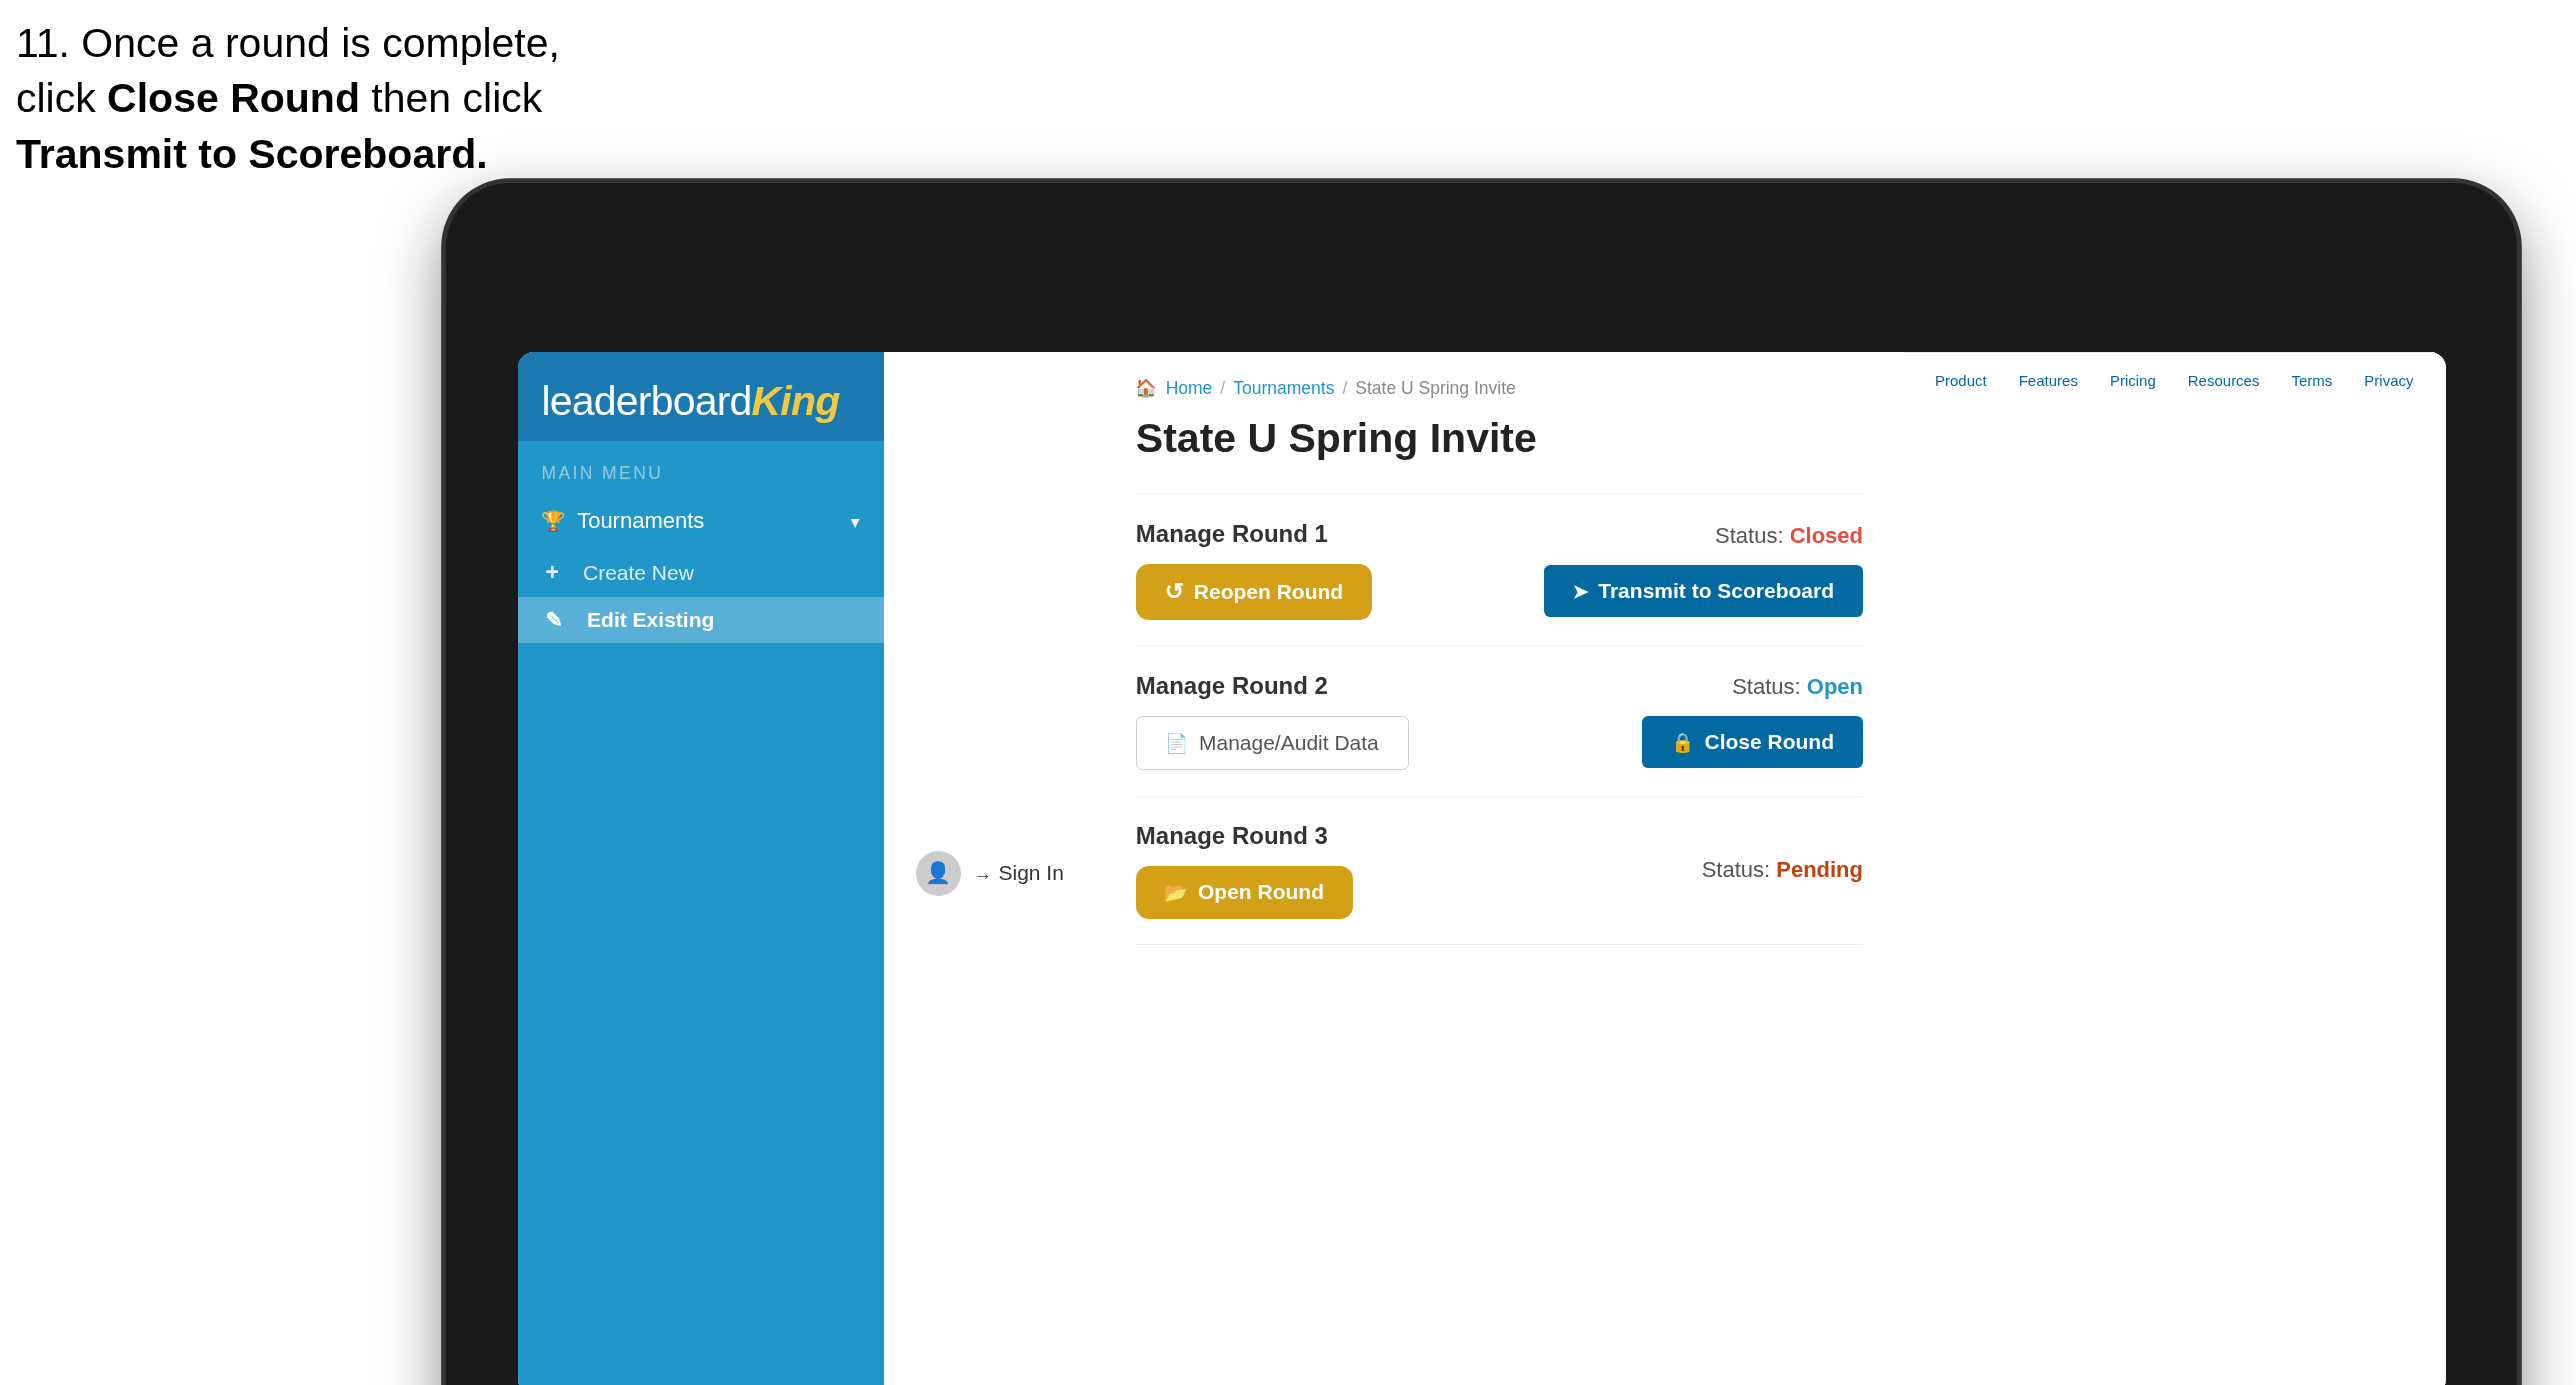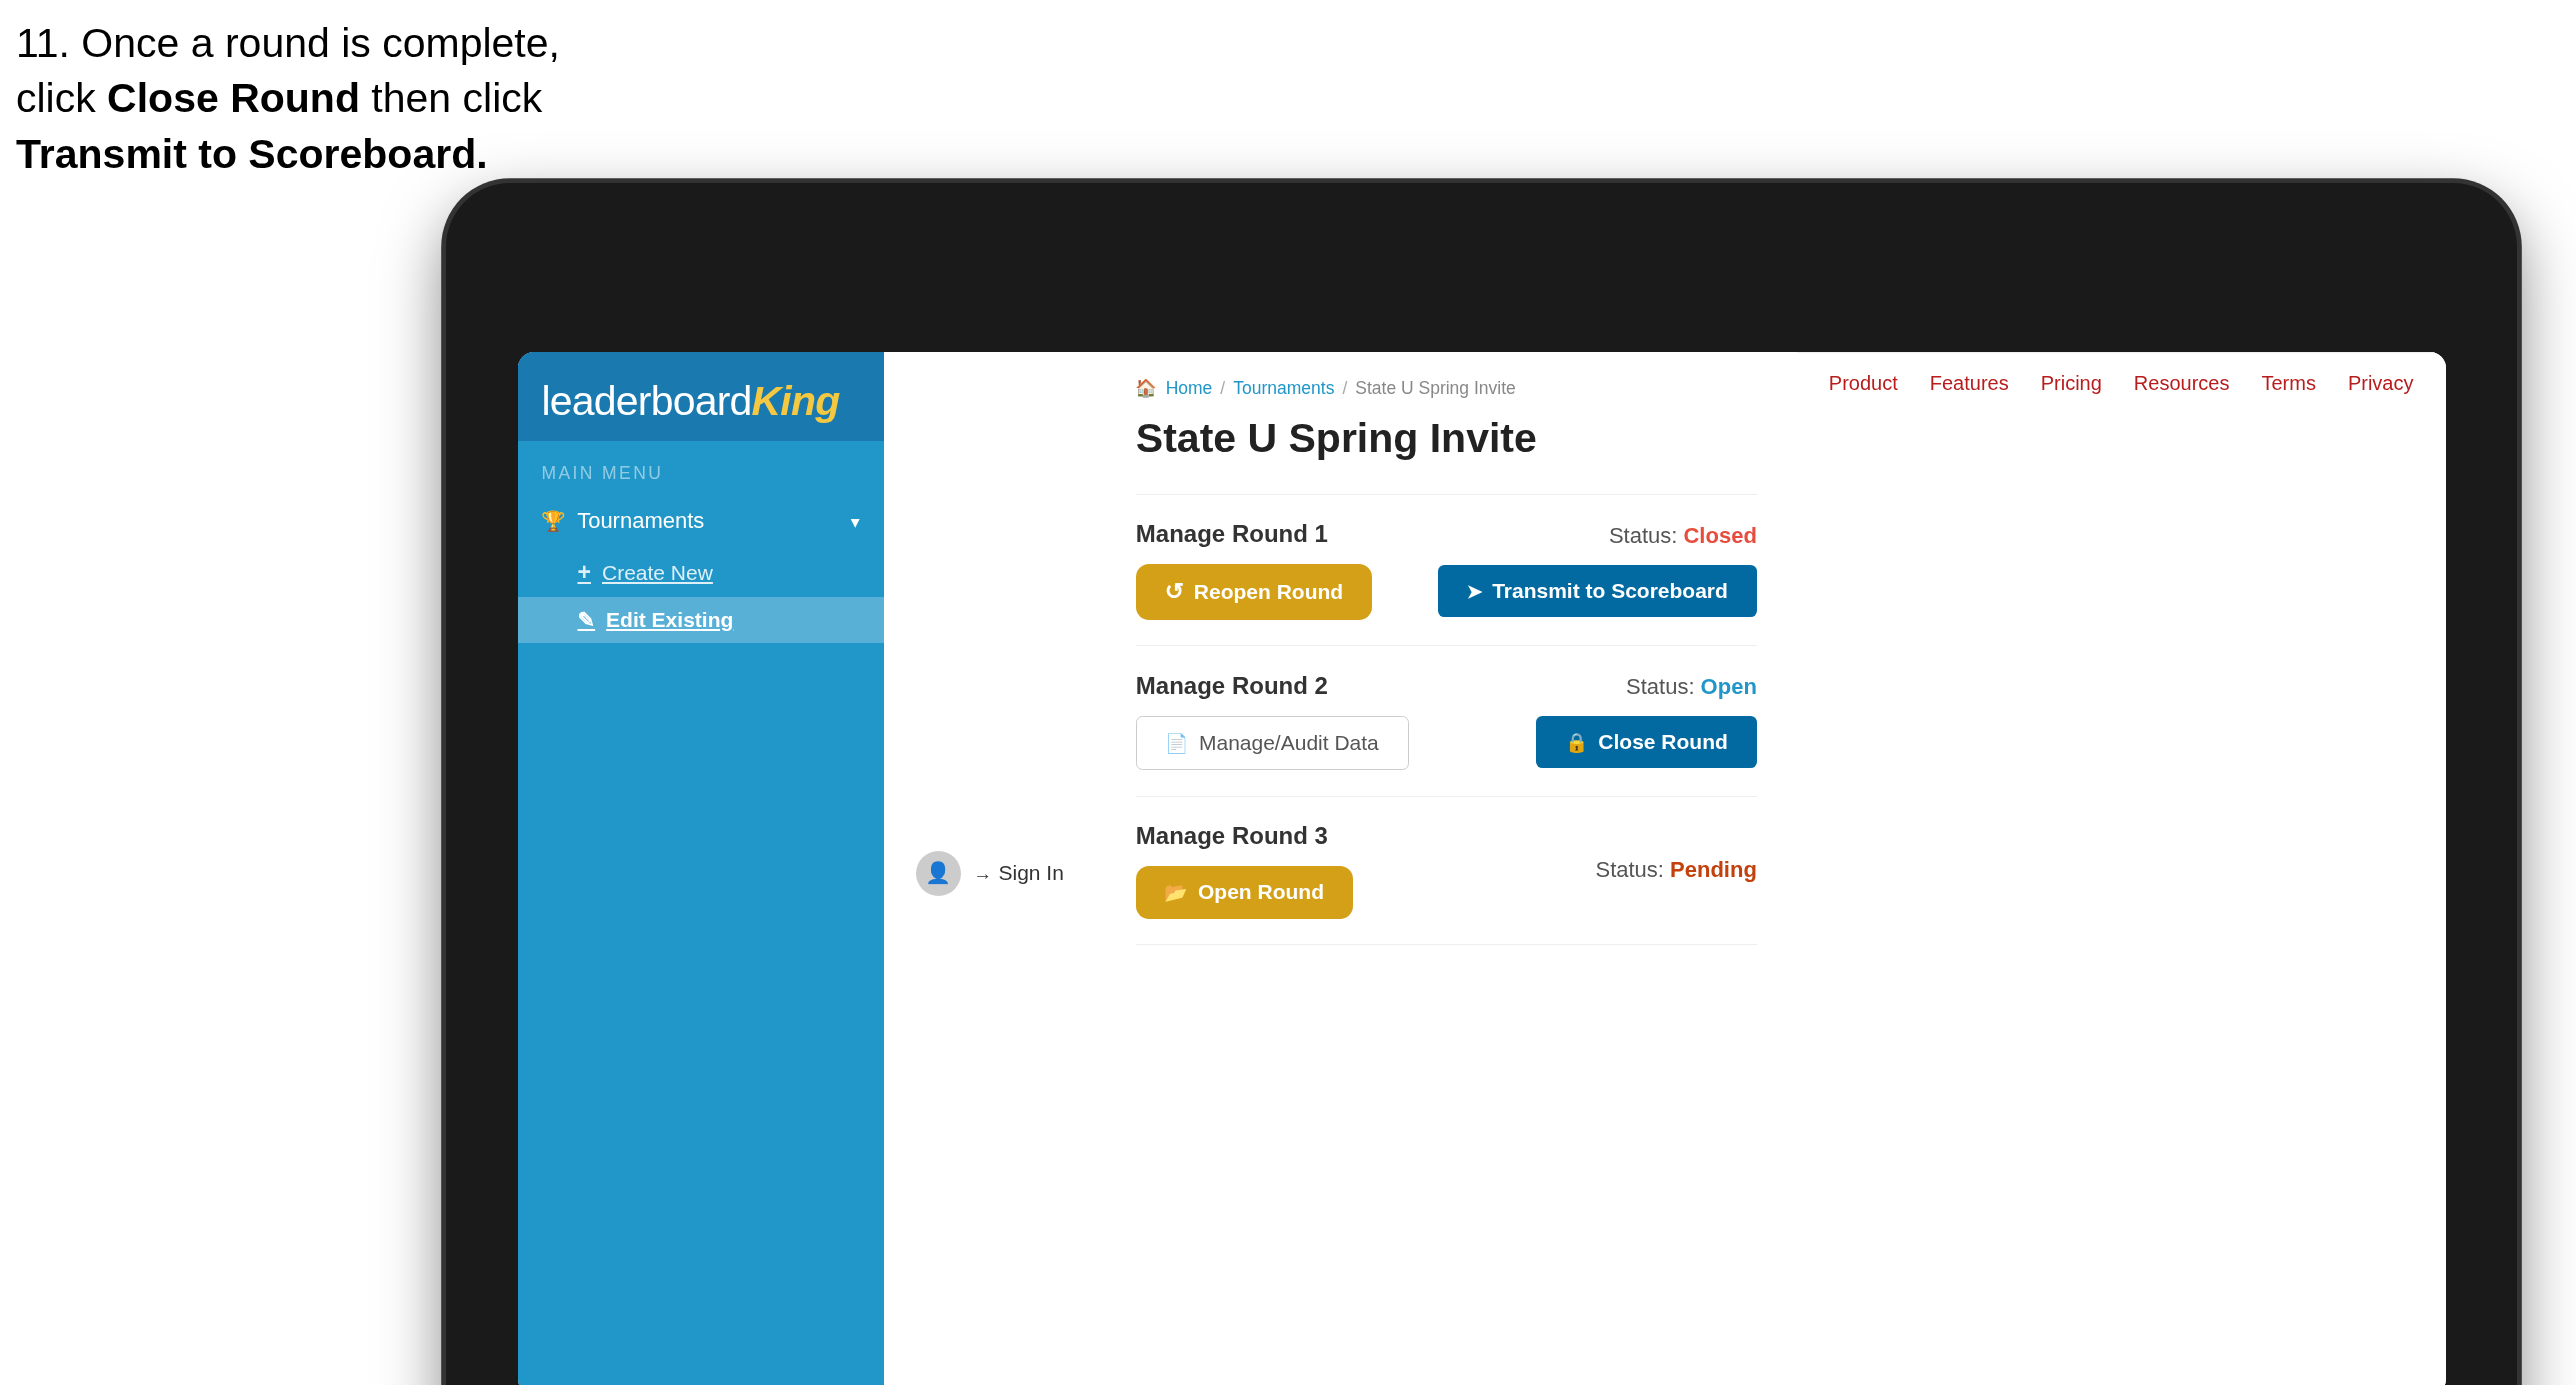--- a/index.html
+++ b/index.html
@@ -108,26 +108,25 @@
 
     .sidebar-item-inner {
       display: flex;
       align-items: center;
       gap: 11px;
     }
 
     .sidebar-sub-item {
       display: flex;
       align-items: center;
-      padding: 11px 24px 11px 60px;
+      padding: 11px 24px 11px 28px;
       color: rgba(255,255,255,0.85);
       font-size: 21px;
       cursor: pointer;
-      gap: 11px;
-      text-decoration: underline;
+      gap: 24px;
     }
     .sidebar-sub-item.active {
       background: rgba(255,255,255,0.25);
       color: #fff;
       font-weight: 600;
     }
 
     
     .main-content {
       flex: 1;
@@ -273,22 +272,22 @@
 
     
     .footer {
       padding: 19px 32px;
       border-top: 0.8px solid #eee;
       display: flex;
       justify-content: center;
       gap: 32px;
     }
     .footer a {
-      font-size: 20px;
-      color: #b91c1c;
+      font-size: 15px;
+      color: #0369a1;
       text-decoration: none;
     }
 
     
     .icon-trophy::before { content: '🏆'; font-size: 0.9em; }
     .icon-plus::before { content: '+'; font-weight: 700; font-size: 1.1em; }
     .icon-edit::before { content: '✎'; font-size: 1em; }
     .icon-chevron::before { content: '▾'; font-size: 0.8em; }
     .icon-reopen::before { content: '↺'; font-size: 1.1em; }
     .icon-transmit::before { content: '➤'; font-size: 0.9em; }

